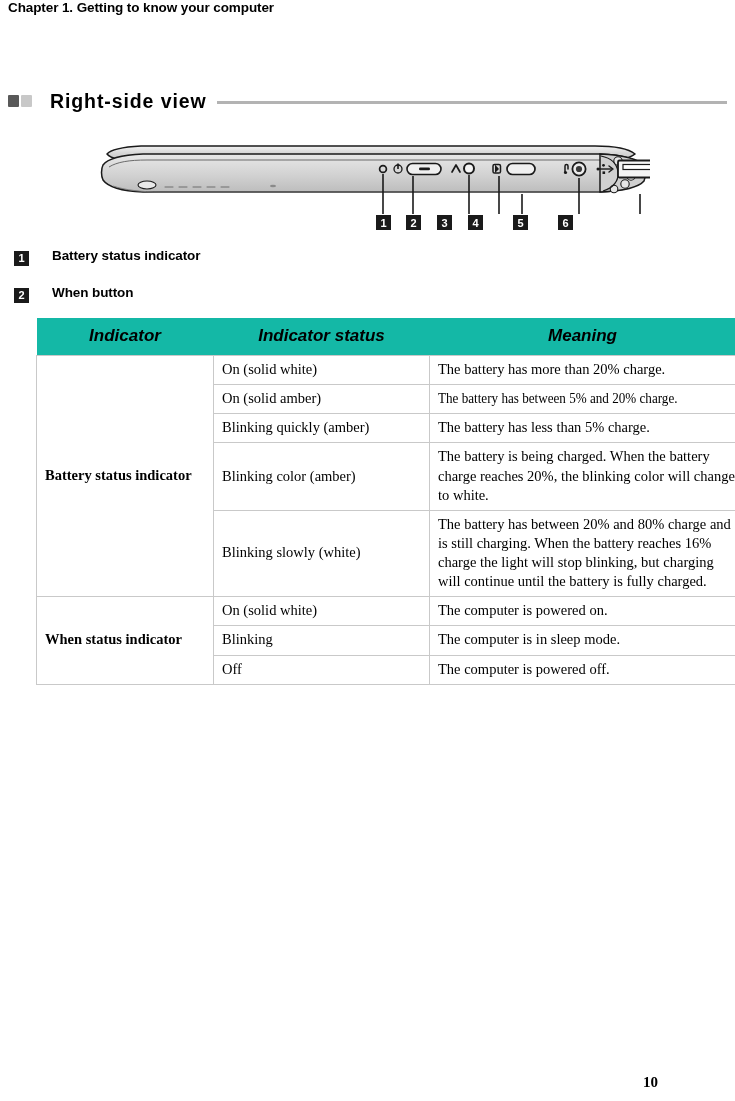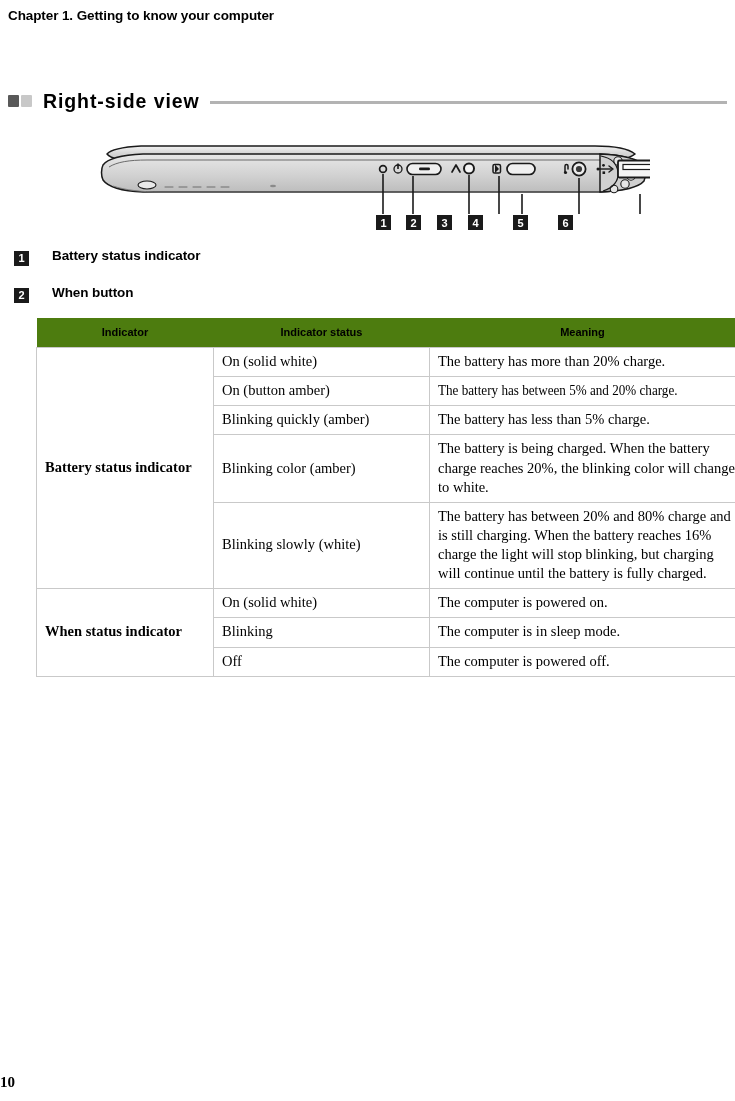--- a/index.html
+++ b/index.html
@@ -21,21 +21,20 @@
   .chapter-head {
     position: absolute;
     left: 8px;
     top: 0px;
     font-family: "Liberation Sans", sans-serif;
     font-weight: bold;
     font-size: 13.5px;
     letter-spacing: -0.1px;
     color: #000;
     white-space: nowrap;
-    margin-top: 8px;
   }
 
   
   .section-head {
     position: absolute;
     left: 8px;
     top: 88px;
     width: 719px;
     height: 26px;
     display: flex;
@@ -47,21 +46,21 @@
     display: inline-block;
     flex: 0 0 auto;
   }
   .sq-dark  { background: #595959; border-radius: 1px; }
   .sq-light { background: #c8c8c8; border-radius: 1px; margin-left: 2px; }
   .section-title {
     font-family: "Liberation Sans", sans-serif;
     font-weight: bold;
     font-size: 19.5px;
     letter-spacing: 0.9px;
-    margin-left: 11px;
+    margin-left: 18px;
     white-space: nowrap;
     color: #000;
   }
   .section-rule {
     flex: 1 1 auto;
     height: 3px;
     background: #b3b3b3;
     margin-left: 10px;
     margin-top: 3px;
   }
@@ -127,28 +126,29 @@
     top: 318px;
     width: 699px;
     border-collapse: collapse;
     table-layout: fixed;
   }
   .status-table col.c1 { width: 177px; }
   .status-table col.c2 { width: 216px; }
   .status-table col.c3 { width: 306px; }
 
   .status-table th {
-    background: #4d7c0f;
+    background: #14b8a6;
     border: none;
     font-family: "Liberation Sans", sans-serif;
     font-weight: bold;
-    font-size: 11px;
+    font-size: 17px;
     text-align: center;
     padding: 8px 4px 9px 4px;
     color: #000;
+    font-style: italic;
   }
   .status-table td {
     border: 1px solid #c9c9c9;
     font-family: "Liberation Serif", serif;
     font-size: 14.5px;
     line-height: 1.32;
     padding: 4px 0 5px 8px;
     vertical-align: middle;
     color: #000;
   }
@@ -165,21 +165,21 @@
     transform-origin: left center;
     white-space: nowrap;
   }
 
   
   .page-number {
     position: absolute;
     left: 0;
     top: 1074px;
     width: 658px;
-    text-align: left;
+    text-align: right;
     font-family: "Liberation Serif", serif;
     font-weight: bold;
     font-size: 15px;
   }
 </style>
 </head>
 <body>
 
 <div class="chapter-head">Chapter 1. Getting to know your computer</div>
 
@@ -326,21 +326,21 @@
     </tr>
   </thead>
   <tbody>
 
     <tr>
       <td class="rowhead" rowspan="5">Battery status indicator</td>
       <td class="cond">On (solid white)</td>
       <td>The battery has more than 20% charge.</td>
     </tr>
     <tr>
-      <td class="cond">On (button amber)</td>
+      <td class="cond">On (solid amber)</td>
       <td><span class="squeeze">The battery has between 5% and 20% charge.</span></td>
     </tr>
     <tr>
       <td class="cond">Blinking quickly (amber)</td>
       <td>The battery has less than 5% charge.</td>
     </tr>
     <tr>
       <td class="cond">Blinking color (amber)</td>
       <td>The battery is being charged. When the battery charge reaches 20%, the blinking color will change to white.</td>
     </tr>

